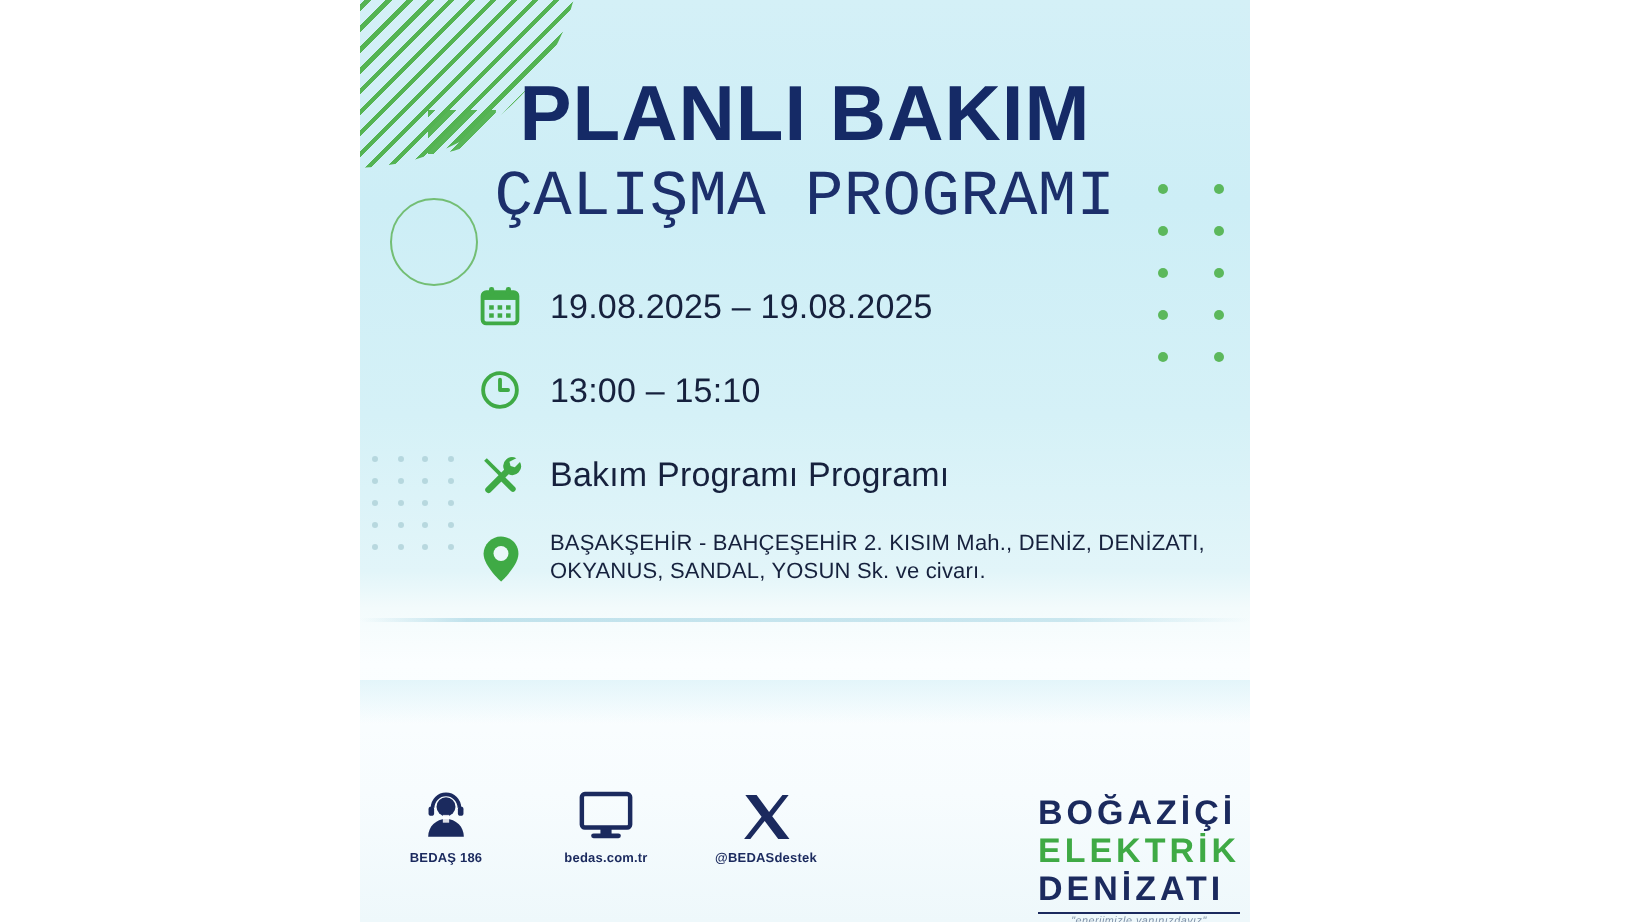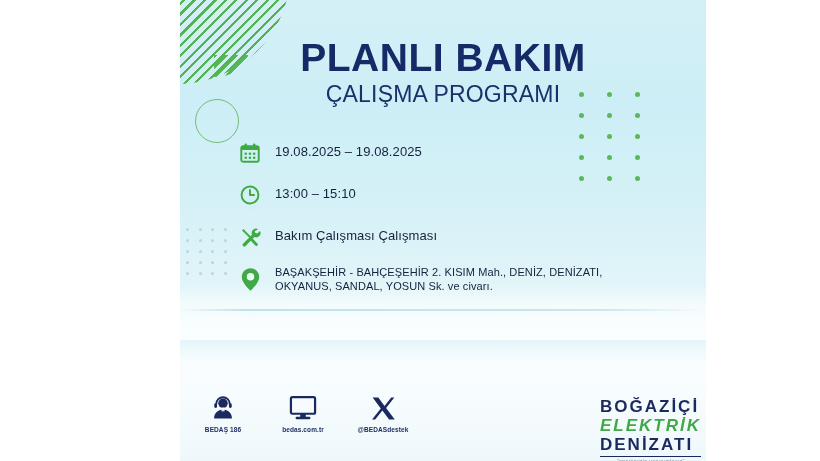--- a/index.html
+++ b/index.html
@@ -20,21 +20,21 @@
     position: absolute;
     inset: 0;
     background: #ffffff;
   }
 
   
   #poster {
     position: absolute;
     left: 180px;
     top: 0;
-    width: 526px;
+    width: 445px;
     height: 461px;
     overflow: hidden;
     background:
       linear-gradient(180deg,
         #d4f0f7 0%,
         #cdeef6 22%,
         #d5f1f7 45%,
         #e2f5f9 62%,
         #f3fbfc 66%,
         #fbfeff 72%,
@@ -136,26 +136,26 @@
   #title-main {
     font-size: 39px;
     font-weight: 700;
     letter-spacing: 0.5px;
     color: #152a66;
     line-height: 1.0;
     font-family: "Liberation Sans", sans-serif;
   }
   #title-sub {
     margin-top: 5px;
-    font-size: 23px;
+    font-size: 32px;
     font-weight: 400;
     letter-spacing: 0.2px;
     color: #1c2f6b;
     line-height: 1.05;
-    font-family: Liberation Sans, sans-serif;
+    font-family: Liberation Mono, monospace;
   }
 
   
   #info {
     position: absolute;
     left: 55px;
     top: 138px;
     width: 390px;
   }
   .info-row {
@@ -166,21 +166,21 @@
   .info-icon {
     width: 30px;
     min-width: 30px;
     height: 30px;
     display: flex;
     align-items: center;
     justify-content: center;
     margin-right: 10px;
   }
   .info-text {
-    font-size: 13px;
+    font-size: 17px;
     color: #16213d;
     line-height: 1.35;
     padding-top: 5px;
     letter-spacing: .1px;
   }
   .info-text.two-line { padding-top: 1px; font-size: 11px; line-height: 1.28; }
 
   
   #footer {
     position: absolute;
@@ -223,21 +223,21 @@
     text-align: left;
   }
   .brand-line {
     font-size: 17px;
     font-weight: 700;
     letter-spacing: 2.0px;
     line-height: 1.13;
     white-space: nowrap;
   }
   #brand-l1 { color: #1b2a5e; }
-  #brand-l2 { color: #3faa45; font-style: italic; }
+  #brand-l2 { color: #3faa45; }
   #brand-l3 { color: #1b2a5e; }
   #brand-rule {
     margin-top: 1px;
     height: 1.2px;
     background: #1b2a5e;
     width: 100%;
   }
   #brand-tag {
     margin-top: 1px;
     font-size: 5.4px;
@@ -341,21 +341,21 @@
       </div>
 
       <div class="info-row">
         <span class="info-icon">
           <svg width="23" height="23" viewBox="0 0 24 24" aria-hidden="true">
             <path d="M4.6 3.2 L3.2 4.6 L11.4 12.8 L12.8 11.4 Z" fill="#3faa45"></path>
             <path d="M13.6 12.6 L19.4 18.4 a1.5 1.5 0 0 1 -2.1 2.1 L11.5 14.7 Z" fill="#3faa45"></path>
             <path d="M20.0 3.3 a4.6 4.6 0 0 0 -6.4 5.9 L4.2 18.6 a1.7 1.7 0 0 0 2.4 2.4 L16 11.6 a4.6 4.6 0 0 0 5.9 -6.4 l-2.7 2.7 -2.2 -0.6 -0.6 -2.2 Z" fill="#3faa45"></path>
           </svg>
         </span>
-        <span class="info-text">Bakım Çalışması Çalışması</span>
+        <span class="info-text">Bakım Programı Programı</span>
       </div>
 
       <div class="info-row">
         <span class="info-icon">
           <svg width="23" height="25" viewBox="0 0 24 26" aria-hidden="true">
             <path d="M12 1.2 C7.0 1.2 2.9 5.3 2.9 10.3 C2.9 16.6 12 24.8 12 24.8 C12 24.8 21.1 16.6 21.1 10.3 C21.1 5.3 17.0 1.2 12 1.2 Z" fill="#3faa45"></path>
             <circle cx="12" cy="10.1" r="3.9" fill="#eaf8f9"></circle>
           </svg>
         </span>
         <span class="info-text two-line">BAŞAKŞEHİR - BAHÇEŞEHİR 2. KISIM Mah., DENİZ, DENİZATI, OKYANUS, SANDAL, YOSUN Sk. ve civarı.</span>

